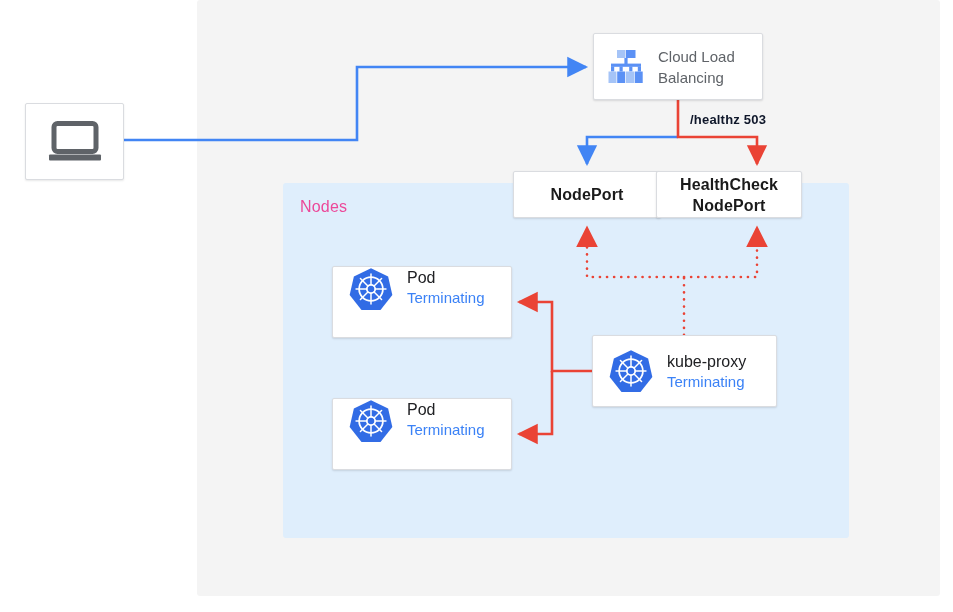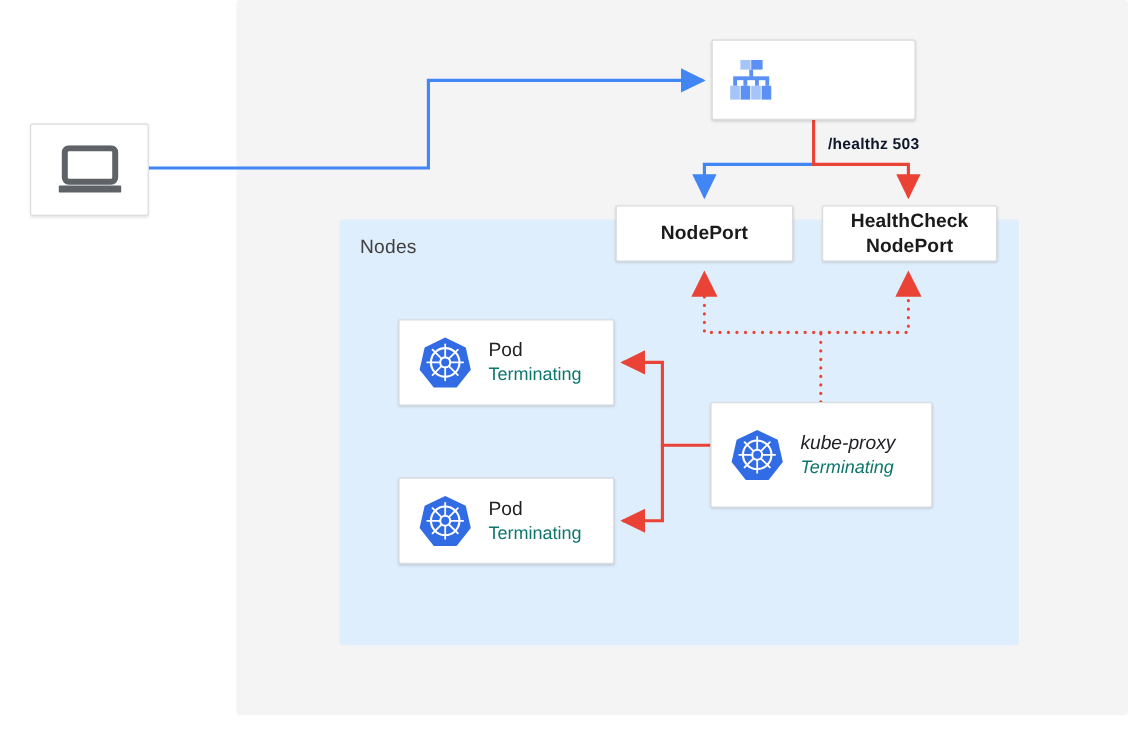--- a/index.html
+++ b/index.html
@@ -35,21 +35,21 @@
     width: 566px;
     height: 355px;
     background: #dfeefc;
     border-radius: 3px;
   }
   .nodes-label {
     position: absolute;
     left: 300px;
     top: 198px;
     font-size: 16px;
-    color: #404040;
+    color: #ec4899;
     letter-spacing: 0.2px;
     white-space: nowrap;
   }
   
   .card {
     position: absolute;
     background: #ffffff;
     border: 1px solid #dadce0;
     border-radius: 2px;
     box-sizing: border-box;
@@ -95,52 +95,51 @@
   }
   .np-text {
     font-size: 16px;
     font-weight: bold;
     color: #1a1a1a;
     line-height: 21px;
     white-space: pre-line;
     letter-spacing: 0.1px;
   }
   .nodeport-card  { left: 513px; top: 171px; width: 148px; height: 47px; }
-  .hcnodeport-card{ left: 685px; top: 171px; width: 146px; height: 47px; }
+  .hcnodeport-card{ left: 656px; top: 171px; width: 146px; height: 47px; }
   
   .pod-card {
     width: 180px;
     height: 72px;
     display: flex;
-    align-items: center;
+    align-items: flex-start;
     padding-left: 16px;
     gap: 14px;
   }
   .pod-card-1 { left: 332px; top: 266px; }
   .pod-card-2 { left: 332px; top: 398px; }
   .kp-card {
     left: 592px;
     top: 335px;
     width: 185px;
-    height: 88px;
+    height: 72px;
     display: flex;
     align-items: center;
     padding-left: 16px;
     gap: 14px;
-    font-style: italic;
   }
   .card-texts { display: flex; flex-direction: column; }
   .card-title {
     font-size: 16px;
     color: #202124;
     line-height: 21px;
   }
   .card-sub {
     font-size: 15px;
-    color: #0f766e;
+    color: #3b82f6;
     line-height: 20px;
   }
   
   .healthz-label {
     position: absolute;
     left: 690px;
     top: 112px;
     font-size: 13px;
     font-weight: bold;
     color: #0f172a;
@@ -206,20 +205,22 @@
       <rect x="5" y="14.6" width="30" height="3.2" fill="#5b91f5"></rect>
       <rect x="5" y="17.5" width="3.2" height="5" fill="#5b91f5"></rect>
       <rect x="13.5" y="17.5" width="3.2" height="5" fill="#5b91f5"></rect>
       <rect x="23.2" y="17.5" width="3.2" height="5" fill="#5b91f5"></rect>
       <rect x="31.8" y="17.5" width="3.2" height="5" fill="#5b91f5"></rect>
       <rect x="2.5" y="22.5" width="8" height="11.5" fill="#a5c4f7"></rect>
       <rect x="11.2" y="22.5" width="8" height="11.5" fill="#5b91f5"></rect>
       <rect x="20" y="22.5" width="8" height="11.5" fill="#a5c4f7"></rect>
       <rect x="28.7" y="22.5" width="8" height="11.5" fill="#5b91f5"></rect>
     </svg>
+    <div class="clb-label">Cloud Load
+Balancing</div>
   </div>
 
   <div class="card np-card nodeport-card">
     <div class="np-text">NodePort</div>
   </div>
 
   <div class="card np-card hcnodeport-card">
     <div class="np-text">HealthCheck
 NodePort</div>
   </div>

